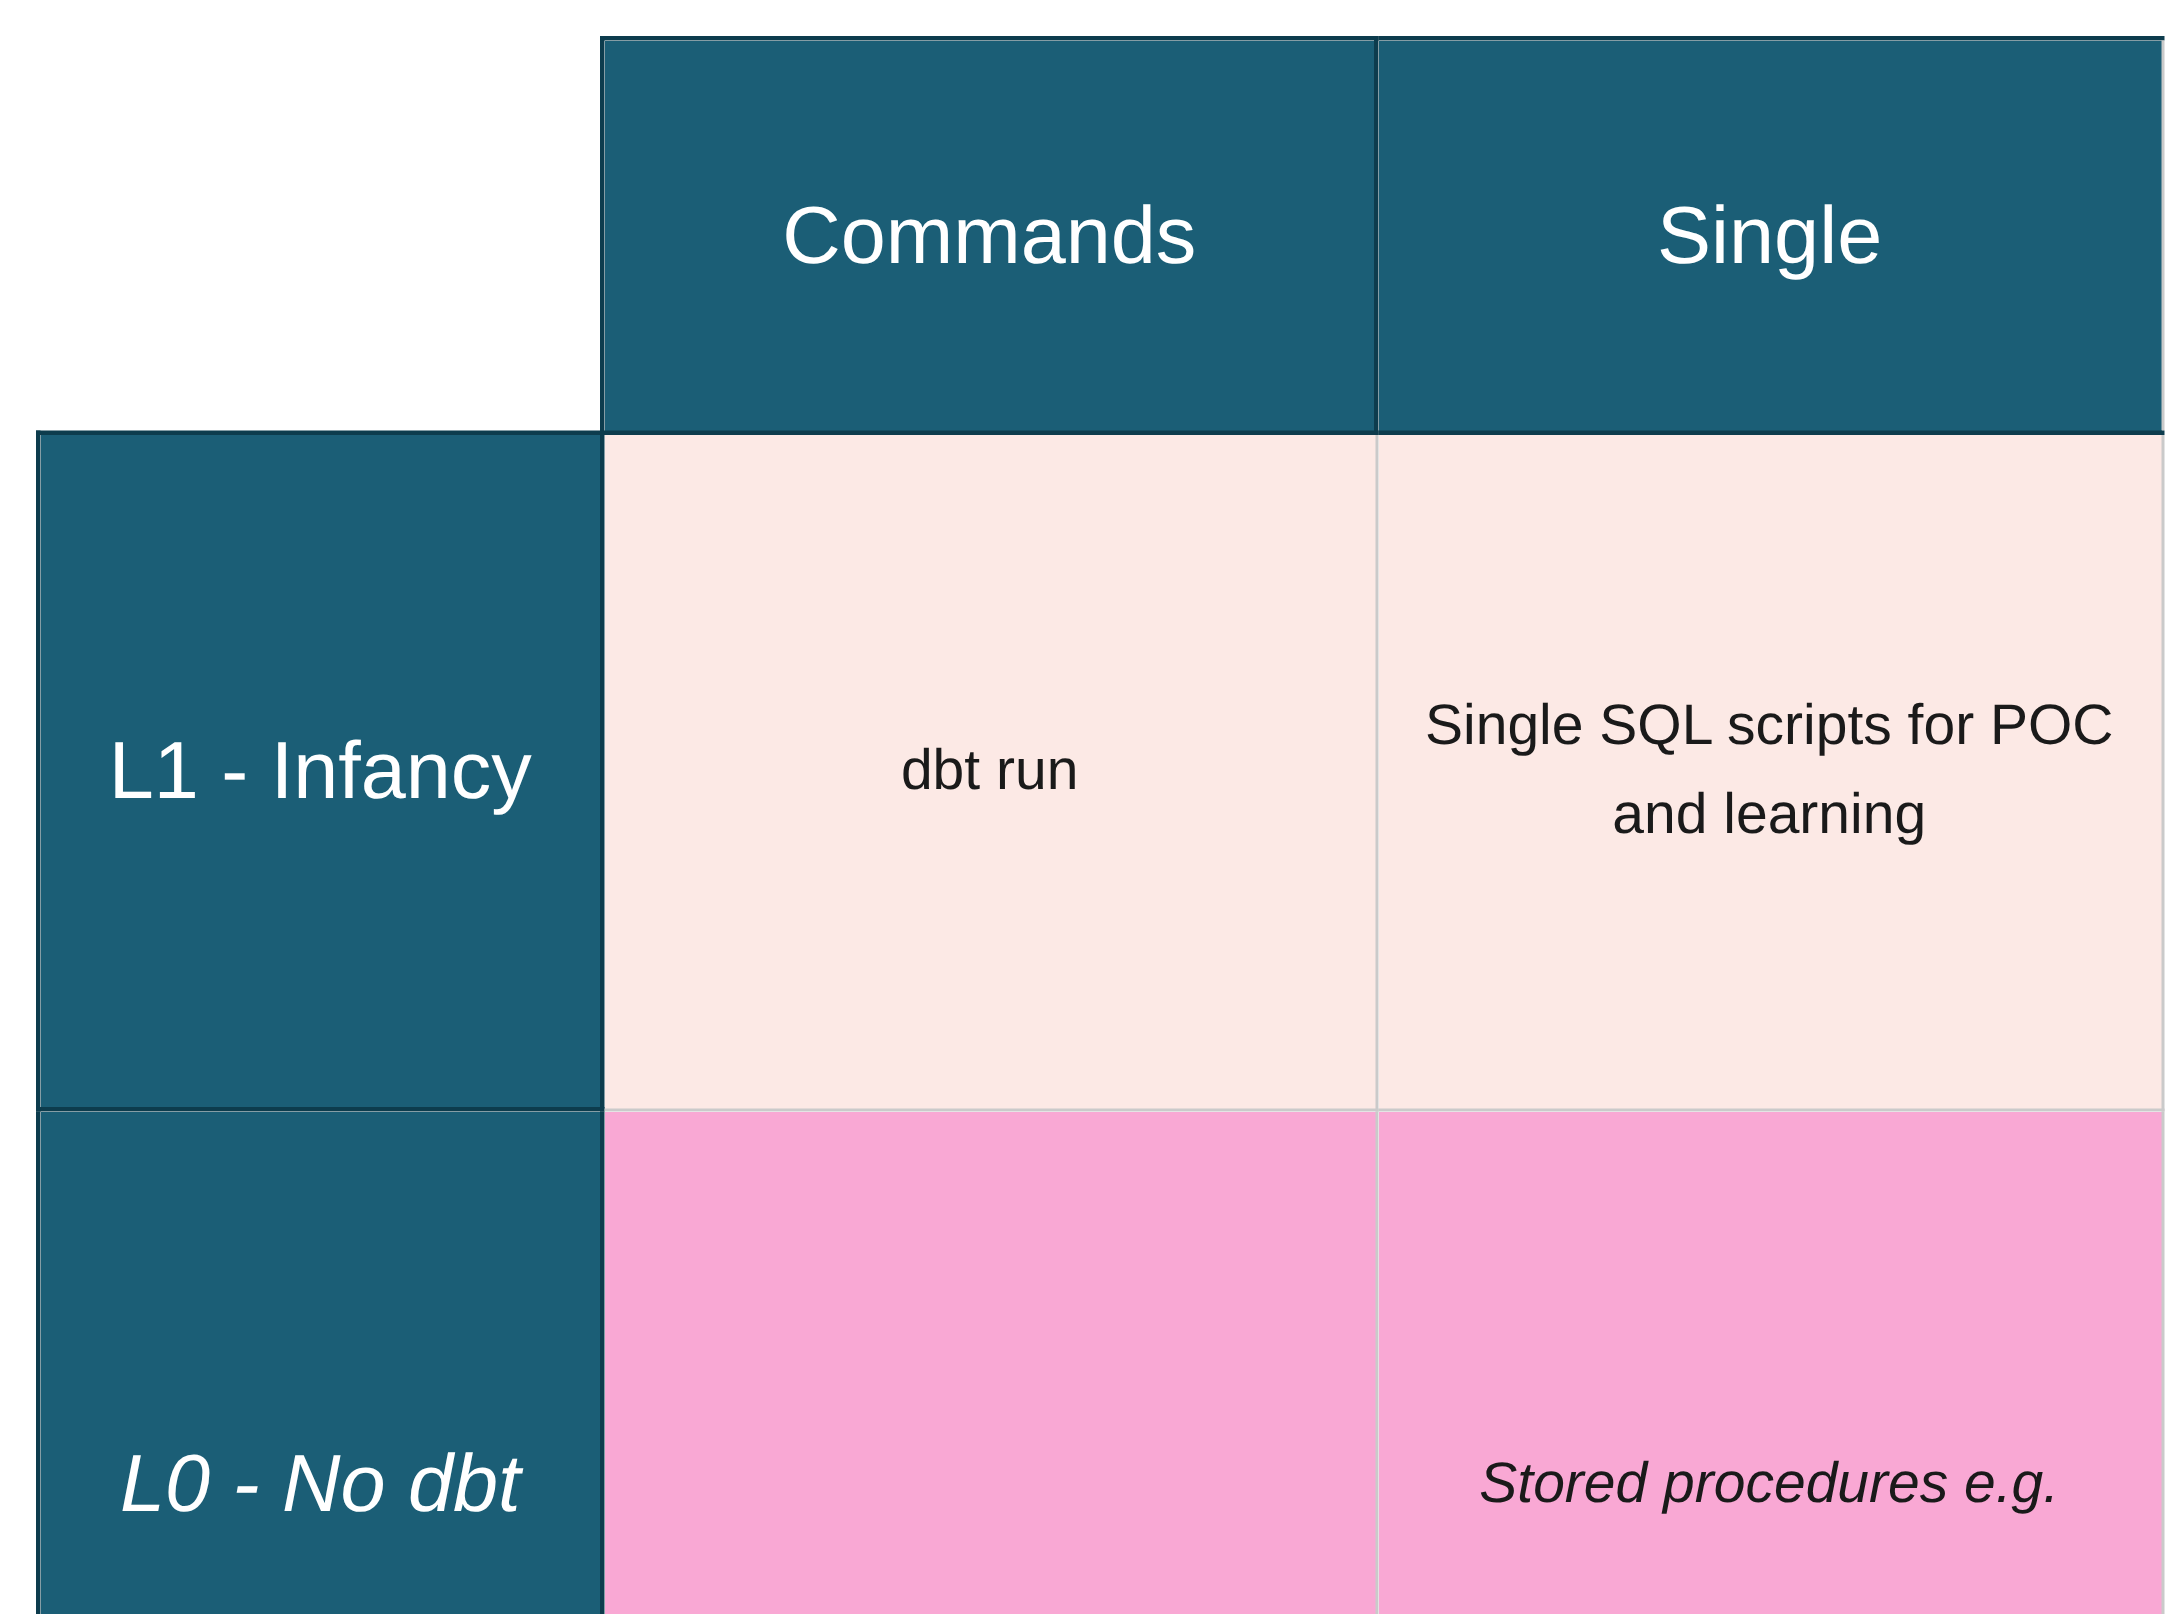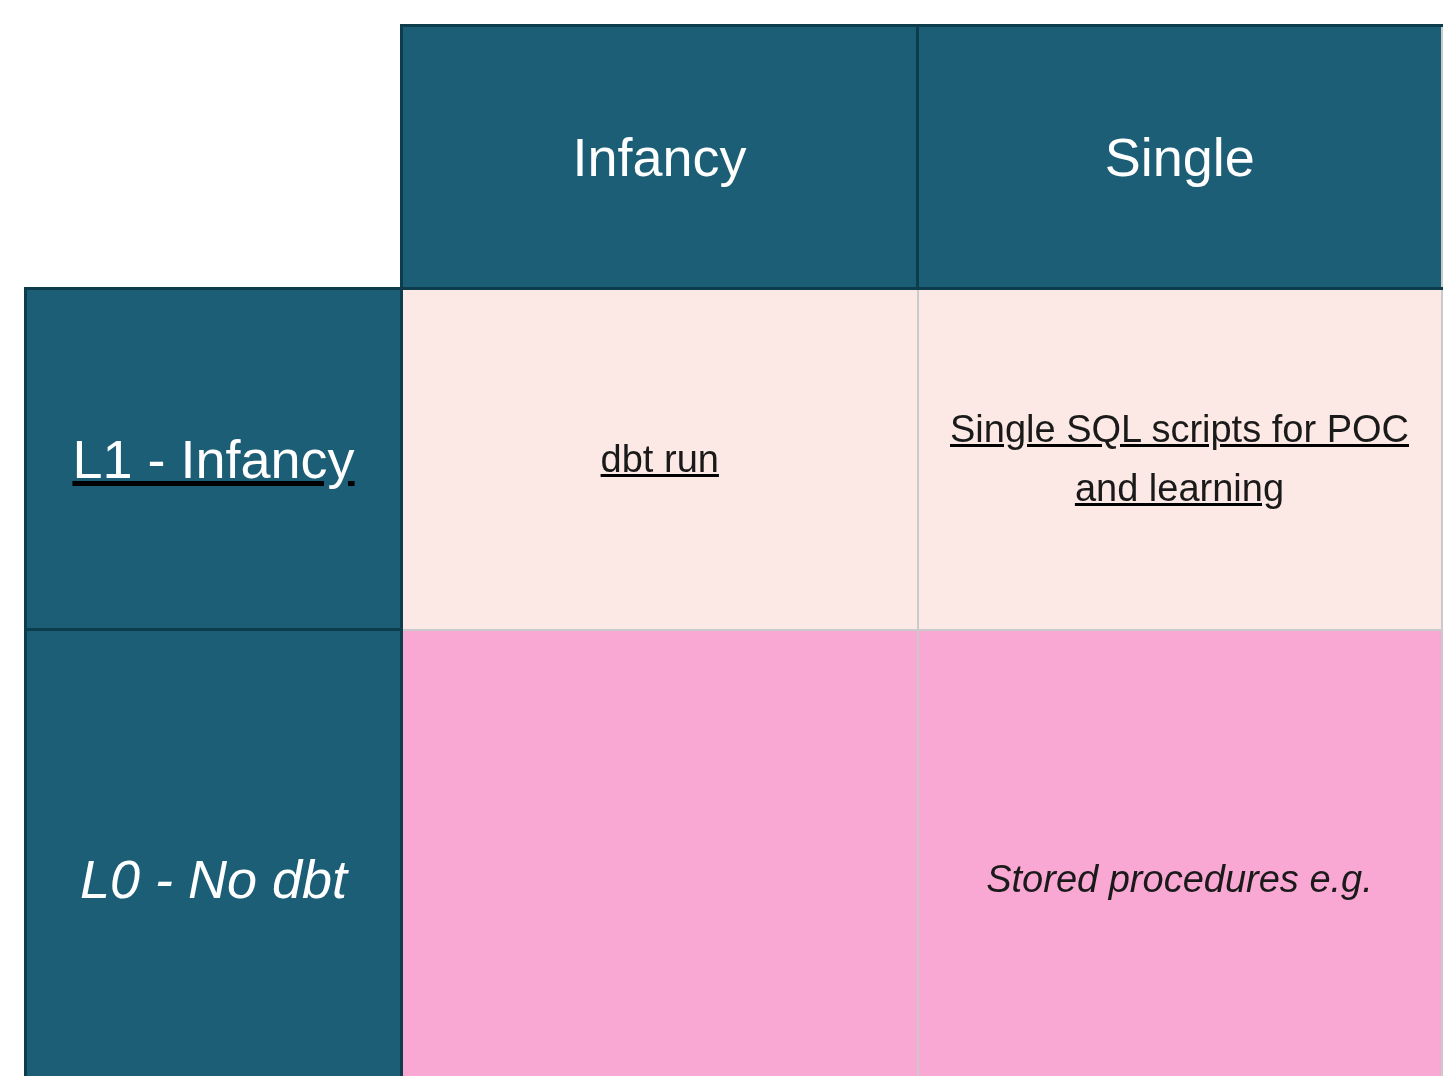--- a/index.html
+++ b/index.html
@@ -22,21 +22,21 @@
   }
   table.matrix {
     position: absolute;
     left: 24px;
     top: 24px;
     border-collapse: collapse;
     table-layout: fixed;
     width: 1416px;
   }
   tr.row-colheads   { height: 263px; }
-  tr.row-l1         { height: 341px; text-decoration: underline; }
+  tr.row-l1         { height: 451px; }
   tr.row-l0         { height: 500px; font-style: italic; }
   td {
     padding: 0;
     text-align: center;
     vertical-align: middle;
     overflow: hidden;
   }
   td.corner {
     border: none;
     background: transparent;
@@ -67,21 +67,21 @@
 <div class="canvas">
   <table class="matrix">
     <colgroup>
       <col style="width:376px">
       <col style="width:516px">
       <col style="width:524px">
     </colgroup>
     <tbody>
       <tr class="row-colheads">
         <td class="corner"></td>
-        <td class="teal colhead-commands">Infancy</td>
+        <td class="teal colhead-commands">Commands</td>
         <td class="teal colhead-models">Single</td>
       </tr>
       <tr class="row-l1">
         <td class="teal rowhead">L1 - Infancy</td>
         <td class="light pink">dbt run</td>
         <td class="light pink">Single SQL scripts for POC and learning</td>
       </tr>
       <tr class="row-l0">
         <td class="teal rowhead">L0 - No dbt</td>
         <td class="light white"></td>

